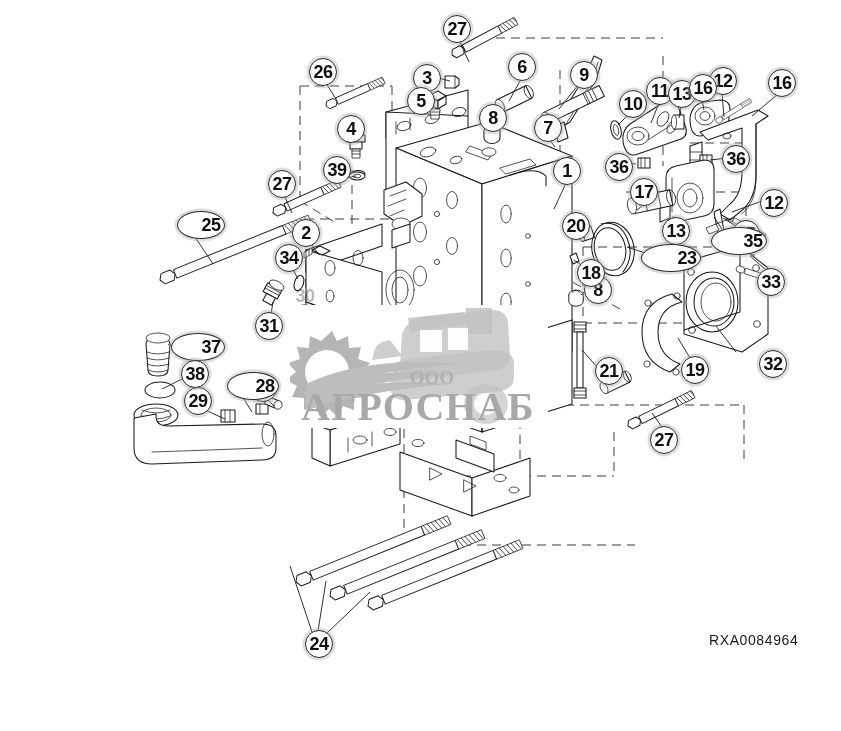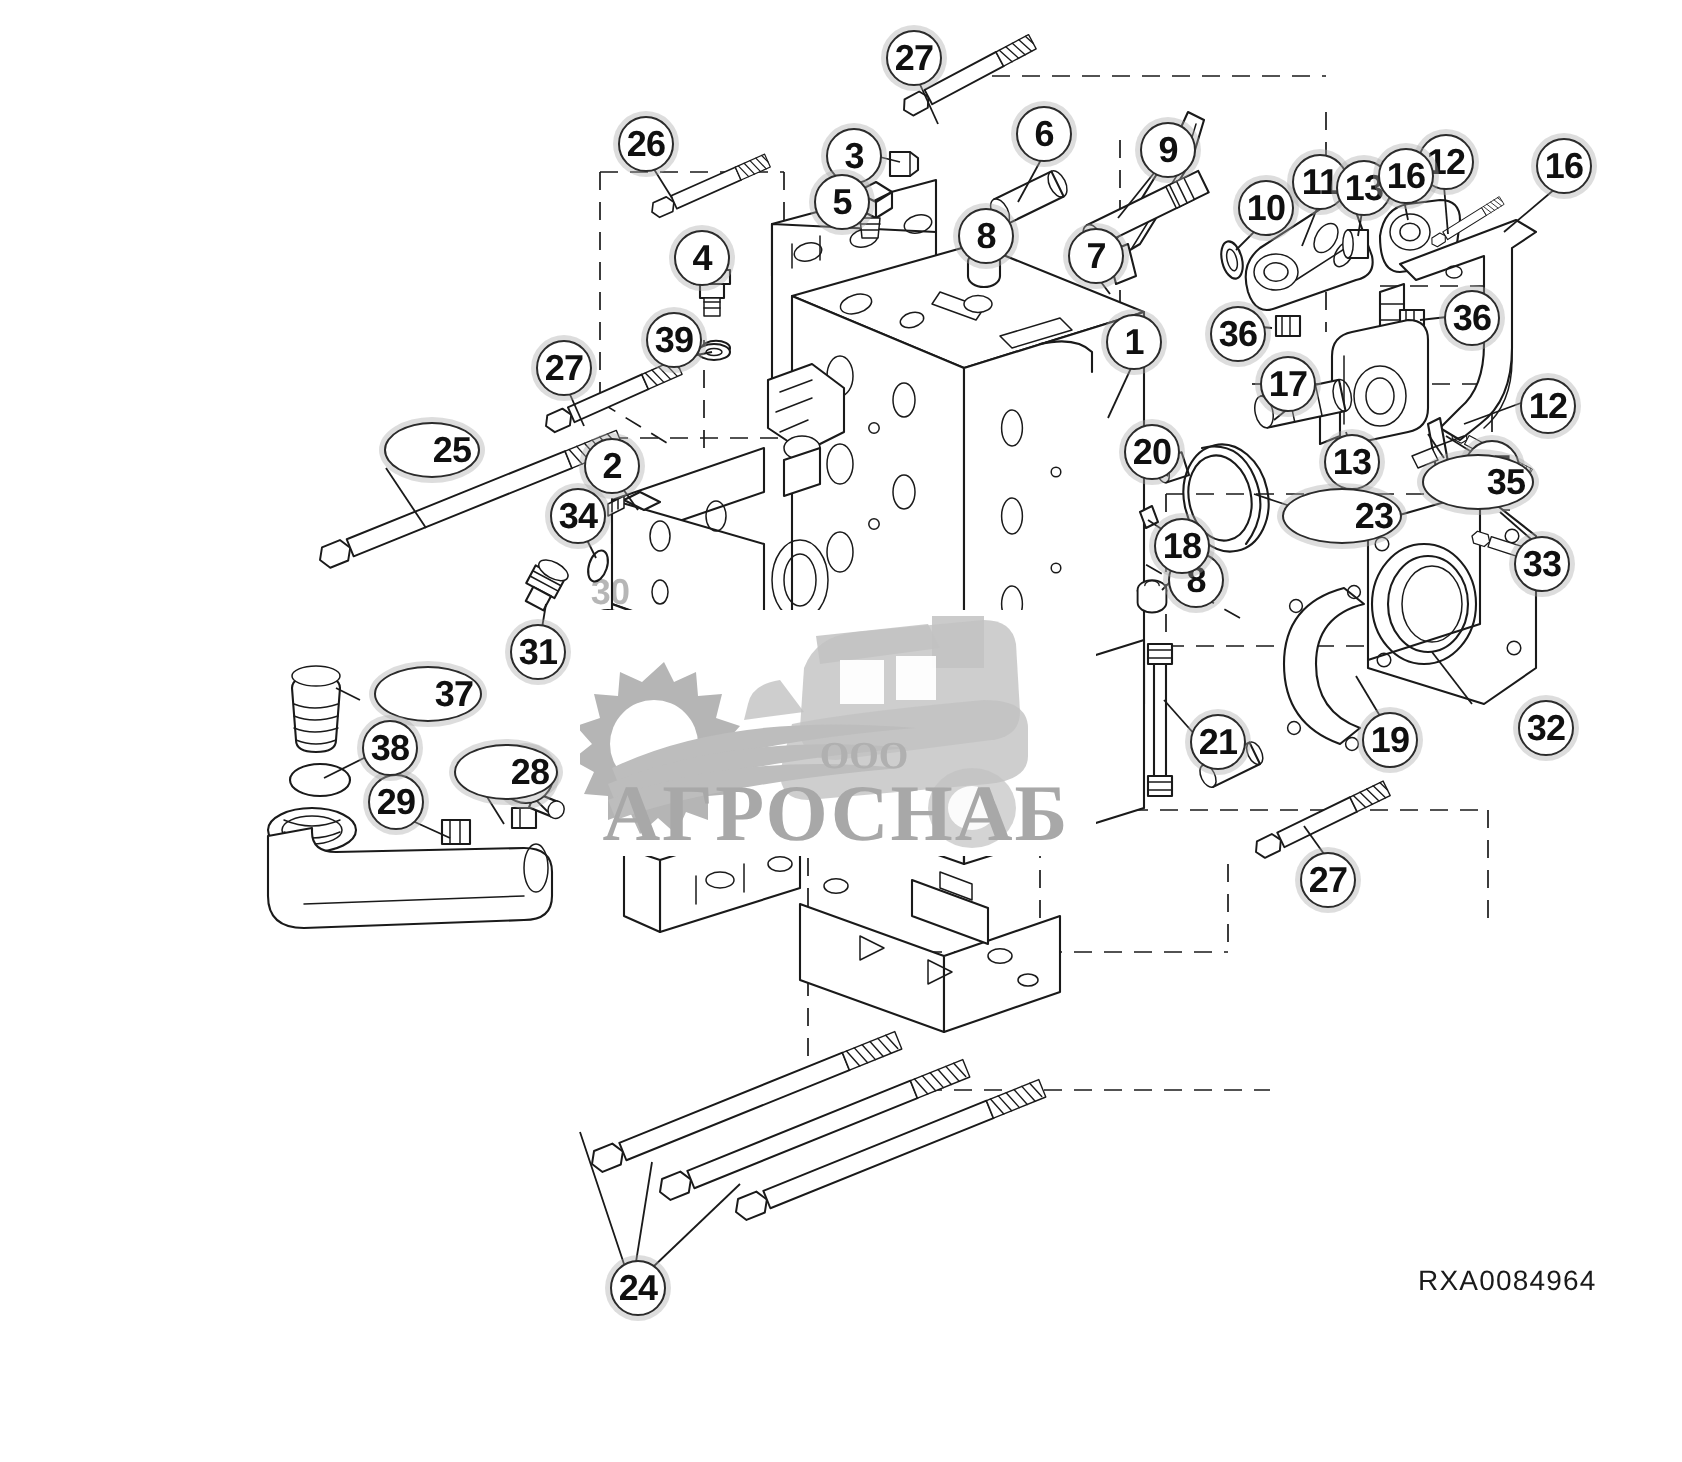--- a/index.html
+++ b/index.html
@@ -481,35 +481,35 @@
       <div class="callout" style="left: 745px; top: 233px;">15</div>
       <div class="callout" style="left: 702px; top: 87px;">16</div>
       <div class="callout" style="left: 643px; top: 191px;">17</div>
       <div class="callout" style="left: 590px; top: 272px;">18</div>
       <div class="callout" style="left: 694px; top: 369px;">19</div>
       <div class="callout" style="left: 575px; top: 225px;">20</div>
       <div class="callout" style="left: 608px; top: 370px;">21</div>
       <div class="callout" style="left: 262px; top: 387px;">22</div>
       <div class="callout" style="left: 654px; top: 257px; padding-left: 32px;">23</div>
       <div class="callout" style="left: 318px; top: 643px;">24</div>
-      <div class="callout" style="left: 205px; top: 224px; padding-left: 20px;">25</div>
+      <div class="callout" style="left: 190px; top: 224px; padding-left: 20px;">25</div>
       <div class="callout" style="left: 322px; top: 71px;">26</div>
       <div class="callout" style="left: 456px; top: 28px;">27</div>
       <div class="callout" style="left: 281px; top: 183px;">27</div>
       <div class="callout" style="left: 663px; top: 439px;">27</div>
       <div class="callout" style="left: 240px; top: 385px; padding-left: 24px;">28</div>
       <div class="callout" style="left: 197px; top: 400px;">29</div>
       <div class="callout faint2" style="left: 305px; top: 296px;">30</div>
       <div class="callout" style="left: 268px; top: 325px;">31</div>
       <div class="callout" style="left: 740px; top: 363px; margin-left: 19px;">32</div>
       <div class="callout" style="left: 770px; top: 281px;">33</div>
       <div class="callout" style="left: 288px; top: 257px;">34</div>
       <div class="callout" style="left: 724px; top: 240px; padding-left: 28px;">35</div>
       <div class="callout" style="left: 618px; top: 166px;">36</div>
       <div class="callout" style="left: 735px; top: 158px;">36</div>
-      <div class="callout" style="left: 200px; top: 346px; padding-left: 26px;">37</div>
+      <div class="callout" style="left: 184px; top: 346px; padding-left: 26px;">37</div>
       <div class="callout" style="left: 194px; top: 373px;">38</div>
       <div class="callout" style="left: 336px; top: 169px;">39</div>
     </div>
 
   <div id="drawing-code">RXA0084964</div>
 
 </div>
 
 </body></html>

